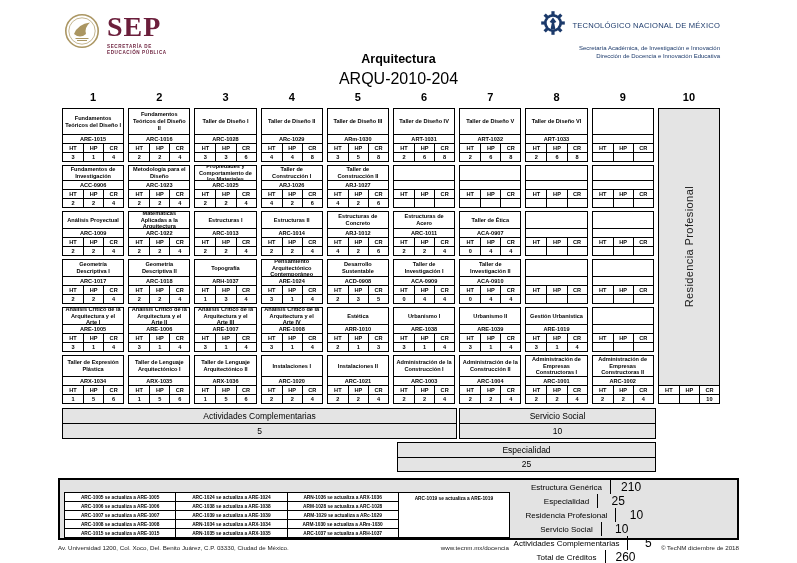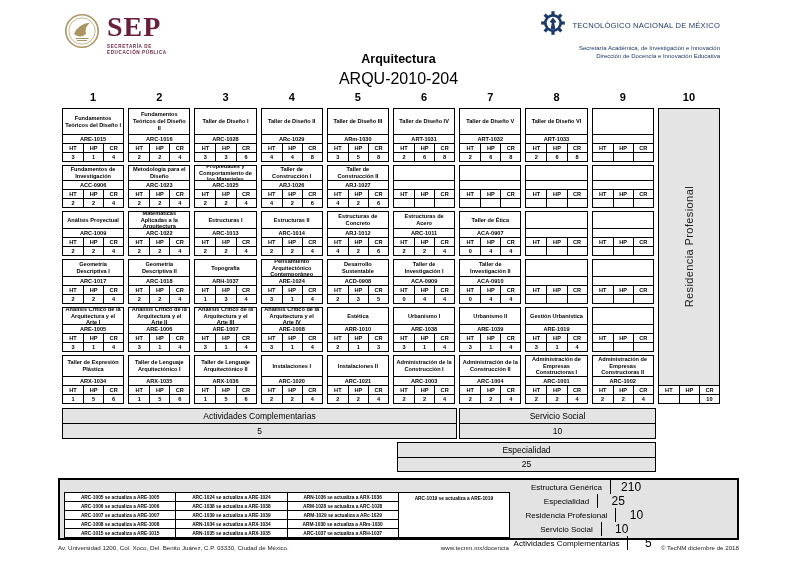--- a/index.html
+++ b/index.html
@@ -971,20 +971,24 @@
           <div class="total-value">10</div>
         </div>
         <div class="total-row">
           <div class="total-label">Servicio Social</div>
           <div class="total-value">10</div>
         </div>
         <div class="total-row">
           <div class="total-label">Actividades Complementarias</div>
           <div class="total-value">5</div>
         </div>
+        <div class="total-row">
+          <div class="total-label">Total de Créditos</div>
+          <div class="total-value">260</div>
+        </div>
       </div>
   </div>
 
   <div class="footer-line">
     <span>Av. Universidad 1200, Col. Xoco, Del. Benito Juárez, C.P. 03330, Ciudad de México.</span>
     <span>www.tecnm.mx/docencia</span>
     <span>© TecNM diciembre de 2018</span>
   </div>
 
 </div>

